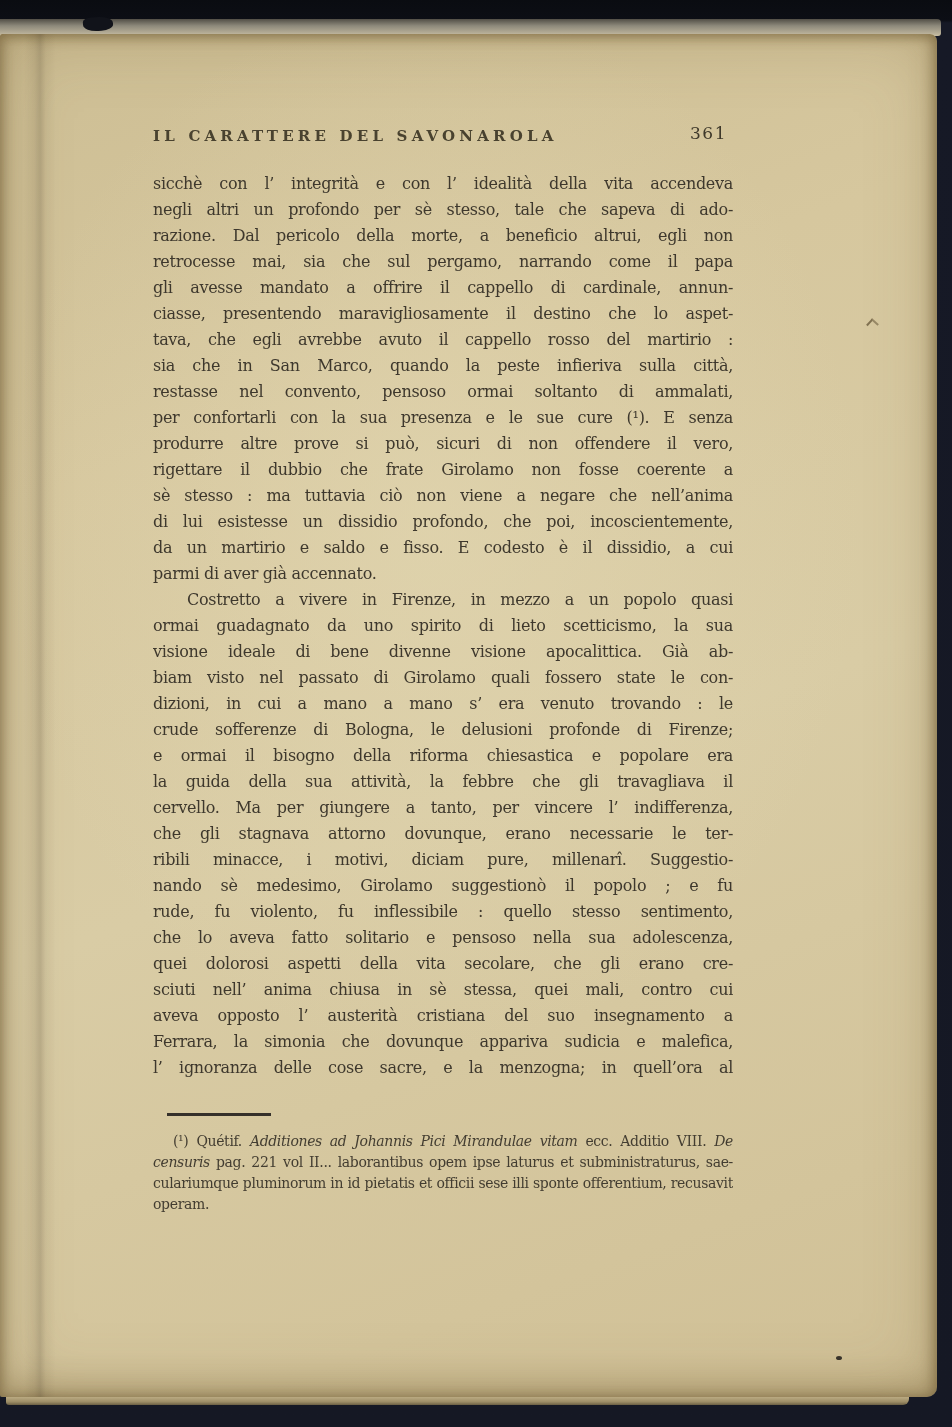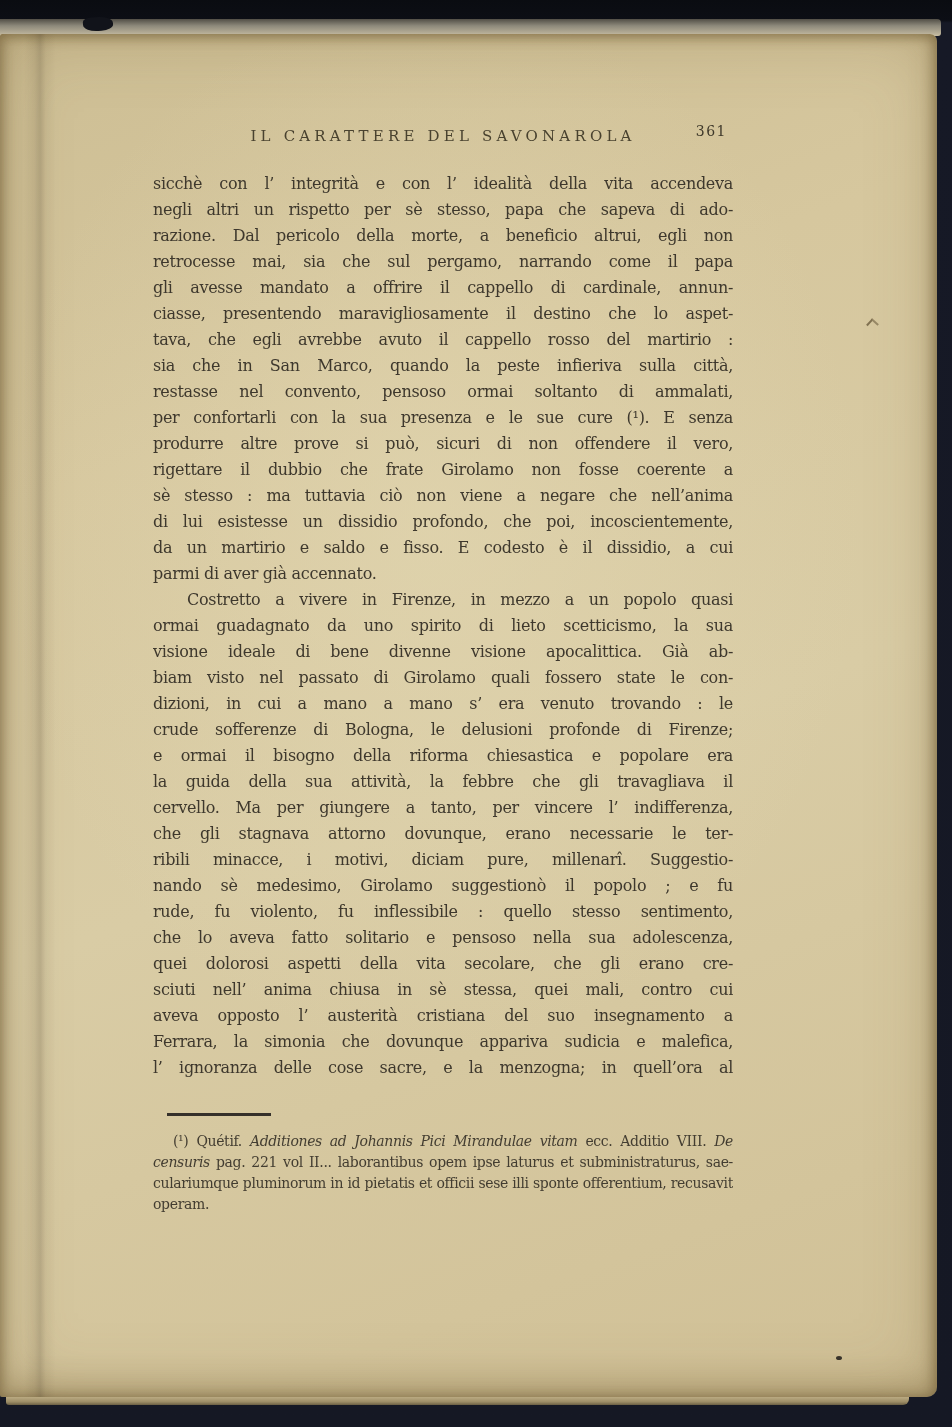--- a/index.html
+++ b/index.html
@@ -45,29 +45,30 @@
   .crease{
     position:absolute;left:24px;top:0;width:32px;height:100%;
     background:linear-gradient(90deg,
       rgba(60,45,20,0) 0%,rgba(60,45,20,.09) 32%,
       rgba(40,30,15,.17) 50%,rgba(60,45,20,.06) 68%,rgba(60,45,20,0) 100%);
   }
   .header{
     position:absolute;left:153px;top:89px;width:580px;height:24px;
   }
   .running-title{
-    display:block;text-align:center;
+    display:block;text-align:left;
     font-size:15px;letter-spacing:4.2px;
     color:#49422f;
     padding-top:4px;
     white-space:nowrap;
+    font-weight:bold;
   }
   .page-number{
     position:absolute;right:6px;top:0;
-    font-size:14px;letter-spacing:1.5px;color:#3e382a;
+    font-size:17px;letter-spacing:1.5px;color:#3e382a;
   }
   .body{
     position:absolute;left:153px;top:137px;width:580px;
     color:#3e382d;
   }
   .bline{
     height:26px;line-height:26px;font-size:16px;
     letter-spacing:-0.3px;
     text-align:justify;text-align-last:justify;
     white-space:normal;overflow:hidden;
@@ -113,21 +114,21 @@
   <div class="page">
     <div class="crease"></div>
 
     <div class="header">
       <span class="running-title">IL CARATTERE DEL SAVONAROLA</span>
       <span class="page-number">361</span>
     </div>
 
     <div class="body">
         <div class="bline">sicchè con l’ integrità e con l’ idealità della vita accendeva</div>
-        <div class="bline">negli altri un rispetto per sè stesso, papa che sapeva di ado-</div>
+        <div class="bline">negli altri un profondo per sè stesso, tale che sapeva di ado-</div>
         <div class="bline">razione. Dal pericolo della morte, a beneficio altrui, egli non</div>
         <div class="bline">retrocesse mai, sia che sul pergamo, narrando come il papa</div>
         <div class="bline">gli avesse mandato a offrire il cappello di cardinale, annun-</div>
         <div class="bline">ciasse, presentendo maravigliosamente il destino che lo aspet-</div>
         <div class="bline">tava, che egli avrebbe avuto il cappello rosso del martirio :</div>
         <div class="bline">sia che in San Marco, quando la peste infieriva sulla città,</div>
         <div class="bline">restasse nel convento, pensoso ormai soltanto di ammalati,</div>
         <div class="bline">per confortarli con la sua presenza e le sue cure (¹). E senza</div>
         <div class="bline">produrre altre prove si può, sicuri di non offendere il vero,</div>
         <div class="bline">rigettare il dubbio che frate Girolamo non fosse coerente a</div>

